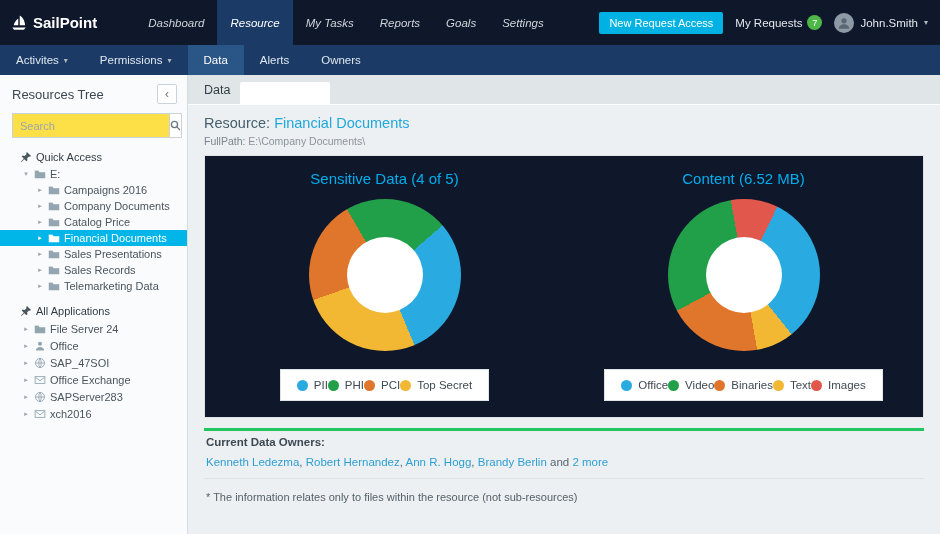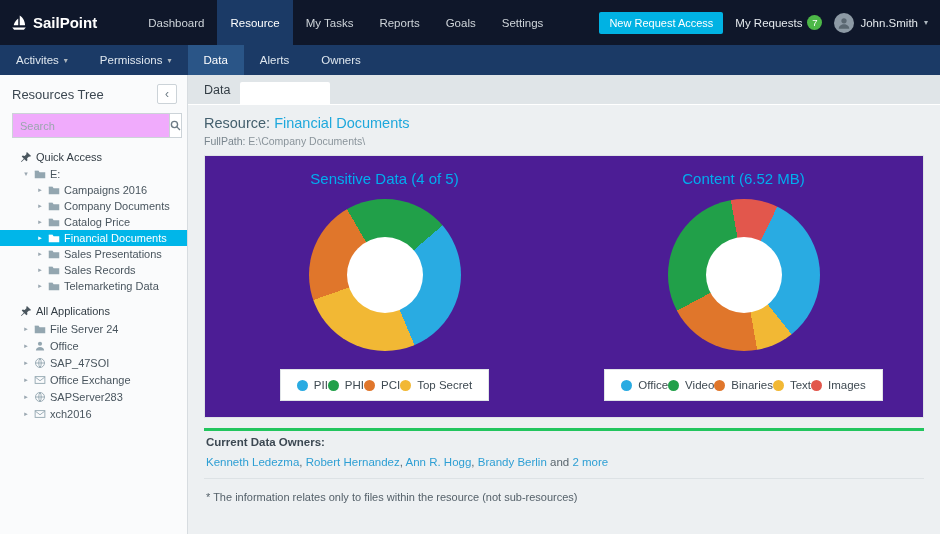--- a/index.html
+++ b/index.html
@@ -2,21 +2,21 @@
 <html><head>
 <meta charset="utf-8">
 <style>
   * { margin:0; padding:0; box-sizing:border-box; }
   html,body { width:940px; height:534px; overflow:hidden; }
   body { font-family:"Liberation Sans", sans-serif; background:#eceff1; }
 
   
   .topbar { height:45px; background:#0f172a; display:flex; align-items:stretch; color:#cfd5da;gap:24px; }
   .brand { display:flex; align-items:center; gap:5px; padding:0 14px 0 10px; color:#fff; font-size:15px; font-weight:bold; }
-  .topnav { display:flex; align-items:stretch; }
+  .topnav { display:flex; align-items:stretch;font-style:italic; }
   .nav-item { display:flex; align-items:center; padding:0 13px; font-size:11.5px; cursor:pointer; }
   .nav-item.active { background:#1b3a66; color:#fff; }
   .topbar-right { margin-left:auto; display:flex; align-items:center; gap:12px; padding-right:12px; }
   .btn-request { background:#00b2e3; color:#fff; border:none; font-size:11px; padding:5px 10px; border-radius:2px; font-family:inherit; cursor:pointer; }
   .my-requests { display:flex; align-items:center; gap:5px; font-size:11.5px; color:#e4e9ed; }
   .badge { background:#4db848; color:#fff; font-size:9.5px; width:15px; height:15px; border-radius:50%; display:flex; align-items:center; justify-content:center; }
   .user { display:flex; align-items:center; gap:6px; font-size:11.5px; color:#e4e9ed; }
   .avatar { width:20px; height:20px; border-radius:50%; background:#8d9aa5; display:flex; align-items:center; justify-content:center; color:#e9eef1; overflow:hidden; }
   .caret { font-size:8px; color:#aeb7bf; }
 
@@ -27,21 +27,21 @@
 
   
   .shell { display:flex; height:472px; }
 
   
   .sidebar { width:188px; background:#fafbfc; border-right:1px solid #d7dce0; display:flex; flex-direction:column; }
   .sidebar-header { display:flex; align-items:center; justify-content:space-between; padding:9px 10px 7px 12px;gap:48px; }
   .sidebar-title { font-size:13px; color:#3b4751; }
   .collapse-btn { width:20px; height:20px; border:1px solid #ccd3d8; background:#fff; border-radius:2px; font-size:12px; color:#6c7a84; display:flex; align-items:center; justify-content:center; cursor:pointer; }
   .search-wrap { display:flex; margin:2px 12px 10px 12px; }
-  .search-input { flex:1; height:25px; border:1px solid #ccd3d8; border-right:none; padding:0 7px; font-size:11px; color:#4a565e; font-family:inherit; outline:none; background:#f0abfc; }
+  .search-input { flex:1; height:25px; border:1px solid #ccd3d8; border-right:none; padding:0 7px; font-size:11px; color:#4a565e; font-family:inherit; outline:none; background:#fde047; }
   .search-input::placeholder { color:#9aa6ae; }
   .search-btn { width:26px; height:25px; border:1px solid #ccd3d8; background:#fff; color:#6c7a84; display:flex; align-items:center; justify-content:center; cursor:pointer; }
   .tree { font-size:11px; color:#49555e; overflow:hidden; }
   .tree-row { display:flex; align-items:center; gap:4px; height:16px; padding-left:8px; cursor:pointer; white-space:nowrap; }
   .tree-row .twisty { width:8px; font-size:7px; color:#9aa7b0; text-align:center; }
   .tree-row .ticon { display:flex; align-items:center; color:#93a6b0; }
   .tree-row.root { font-size:11px; color:#333d45; height:18px; }
   .tree-row.root .ticon { color:#4a565e; }
   .tree-row.lvl1 { padding-left:22px; }
   .tree-row.lvl2 { padding-left:36px; }
@@ -54,21 +54,21 @@
   .main { flex:1; display:flex; flex-direction:column; background:#edf0f2; overflow:hidden; }
   .tabstrip { height:30px; background:#e0e5e8; border-bottom:1px solid #fff; display:flex; align-items:center; padding-left:16px; gap:10px; }
   .tabstrip-label { font-size:12.5px; color:#333d45; }
   .tab-blank { width:90px; height:22px; background:#fff; border-radius:2px 2px 0 0; align-self:flex-end; }
   .res-header { padding:10px 16px 8px 16px; }
   .res-line { font-size:14.5px; color:#45606e; }
   .res-name { color:#1fa8dc; cursor:pointer; }
   .fullpath { font-size:10.5px; color:#8a949b; margin-top:4px; }
   .fullpath .fp-label { color:#7a868e; }
 
-  .chart-panel { background:#4c1d95; border:1px solid #dfe3e6; margin:0 16px; display:flex; padding:14px 0 16px 0; }
+  .chart-panel { background:#0f172a; border:1px solid #dfe3e6; margin:0 16px; display:flex; padding:14px 0 16px 0; }
   .chart-col { flex:1; display:flex; flex-direction:column; align-items:center; }
   .chart-title { font-size:15px; color:#00aeef; margin-bottom:12px; }
   .donut { width:152px; height:152px; border-radius:50%; position:relative; }
   .donut::after { content:""; position:absolute; inset:38px; background:#fff; border-radius:50%; }
   .legend { display:inline-flex; align-items:center; border:1px solid #e0e4e7; padding:9px 16px; margin-top:18px; background:#fff; }
   .legend-item { display:flex; align-items:center; gap:6px; font-size:11.5px; color:#3f4a52; white-space:nowrap; }
   .legend-dot { width:11px; height:11px; border-radius:50%; }
 
   .owners { margin:10px 16px 0 16px; border-top:3px solid #22c55e; padding:5px 2px 10px 2px; }
   .owners-title { font-size:11.5px; font-weight:bold; color:#3c4852; margin-bottom:8px; }

